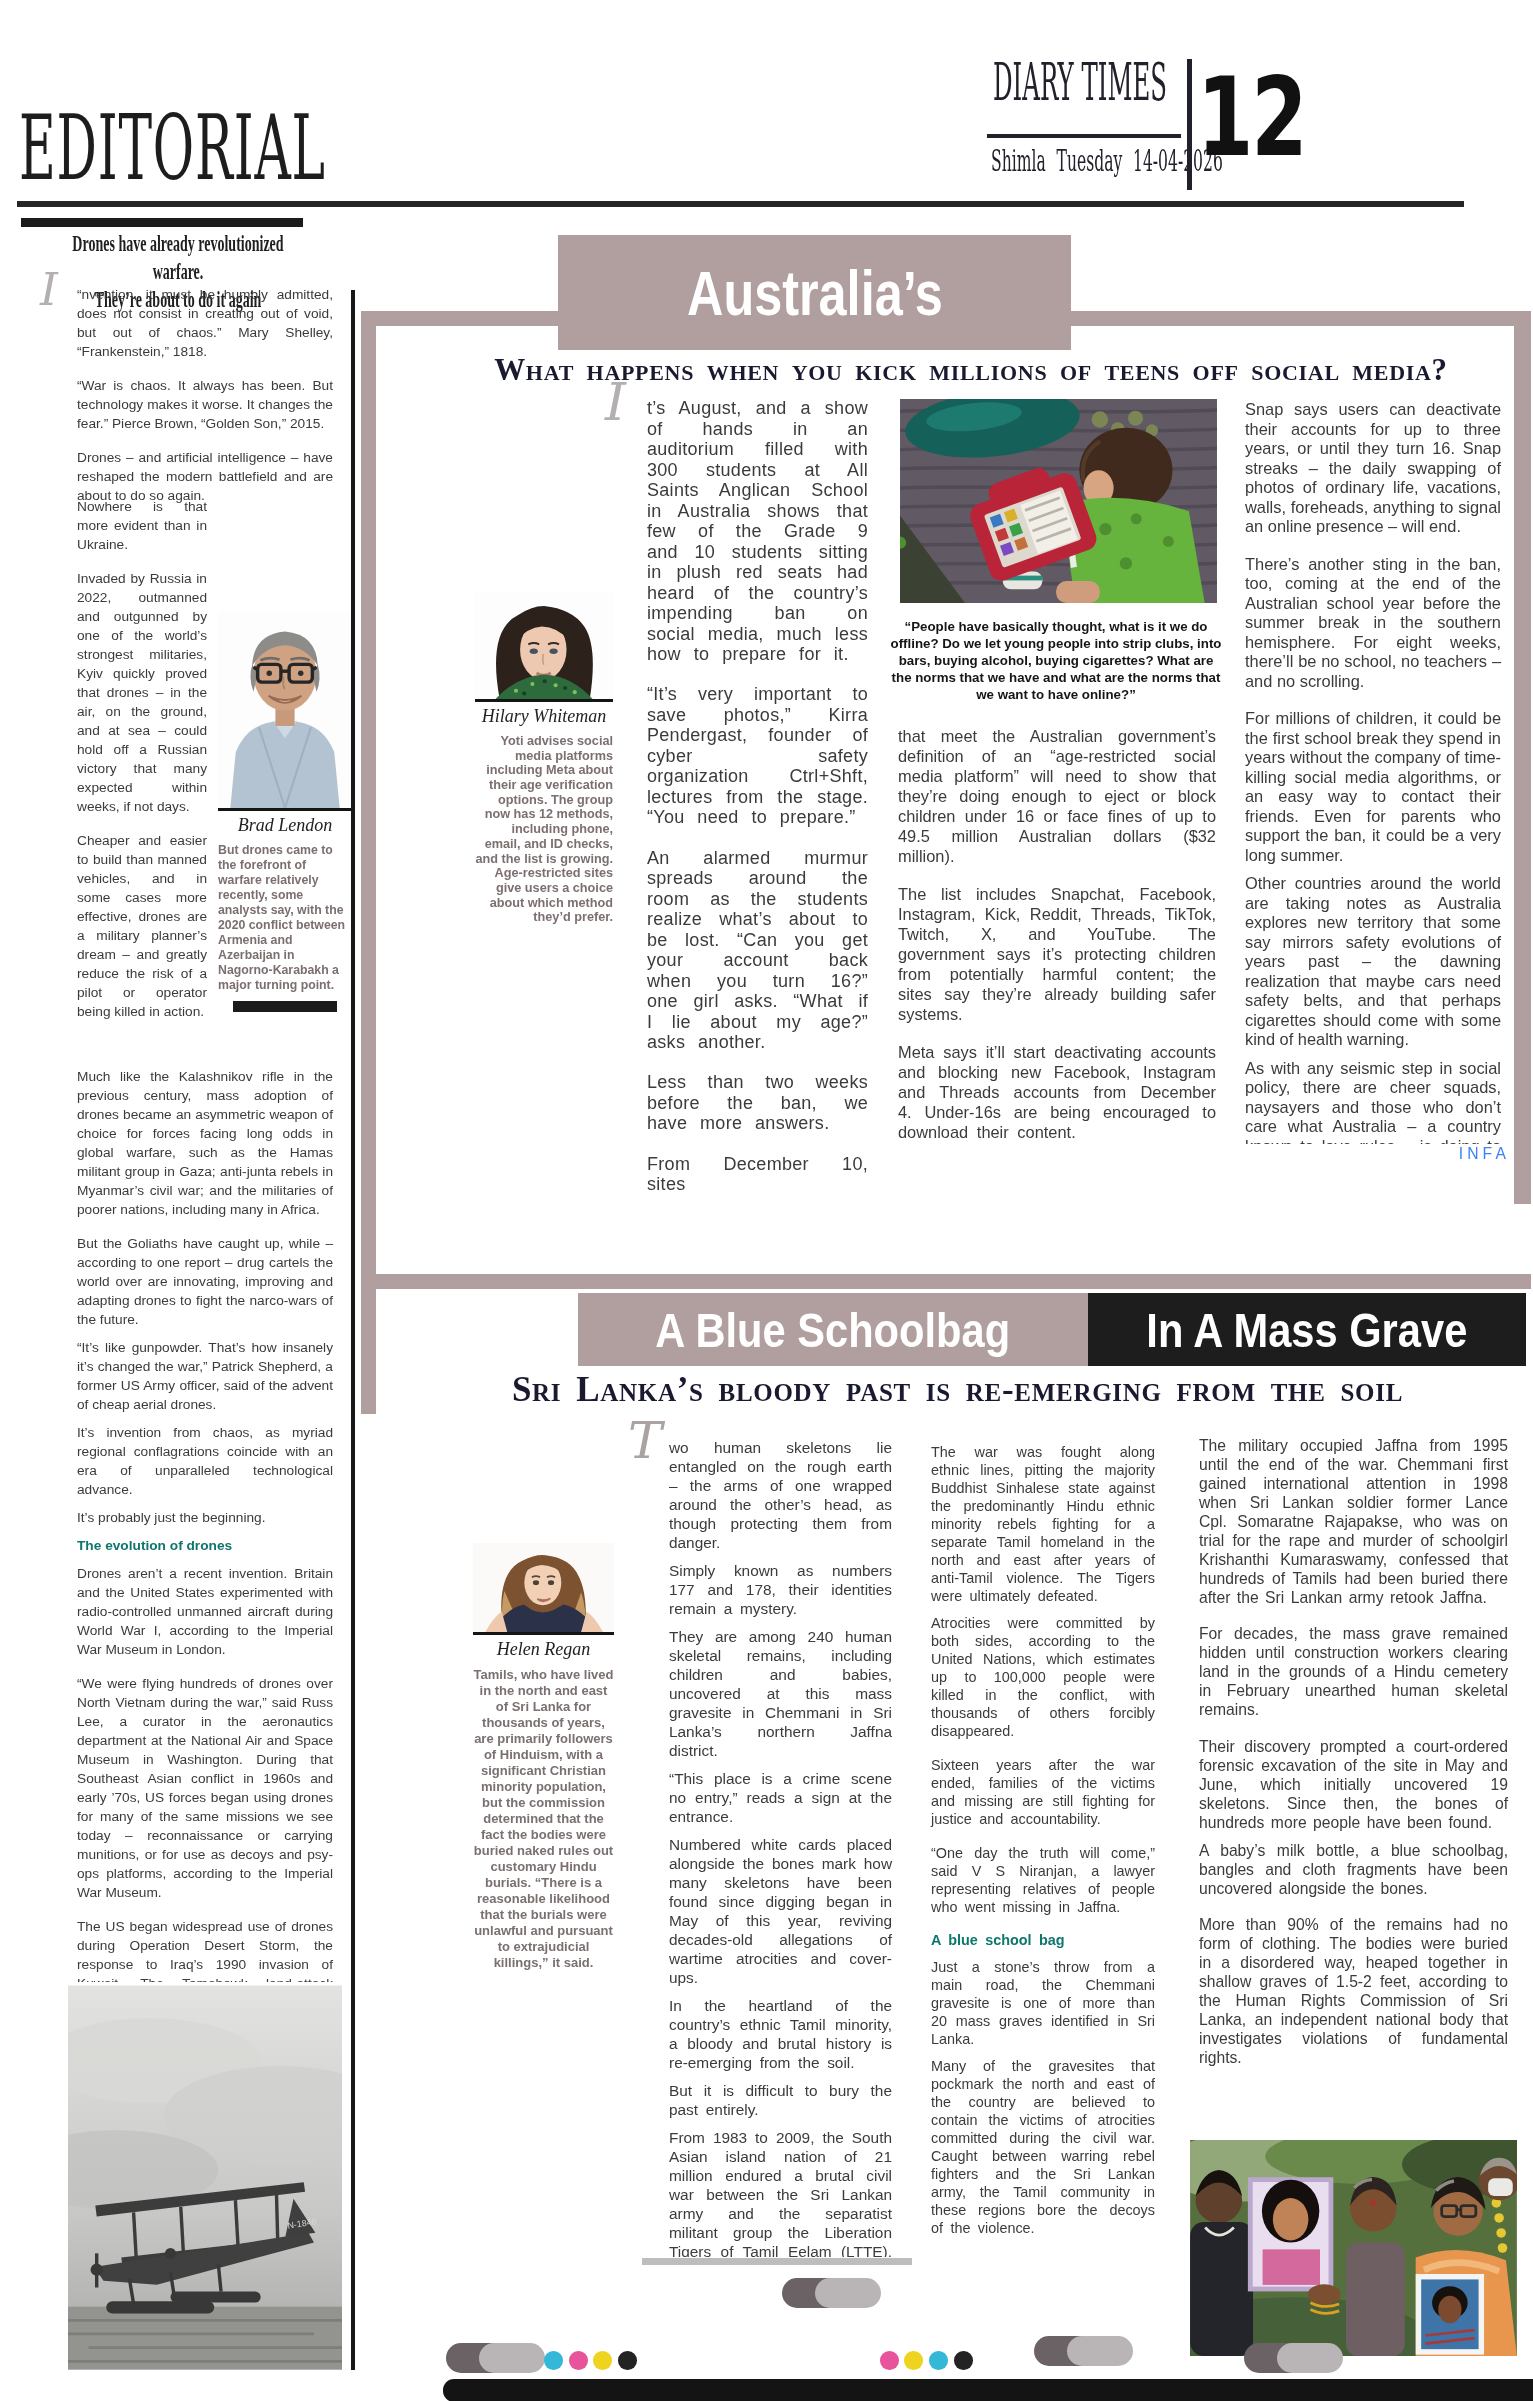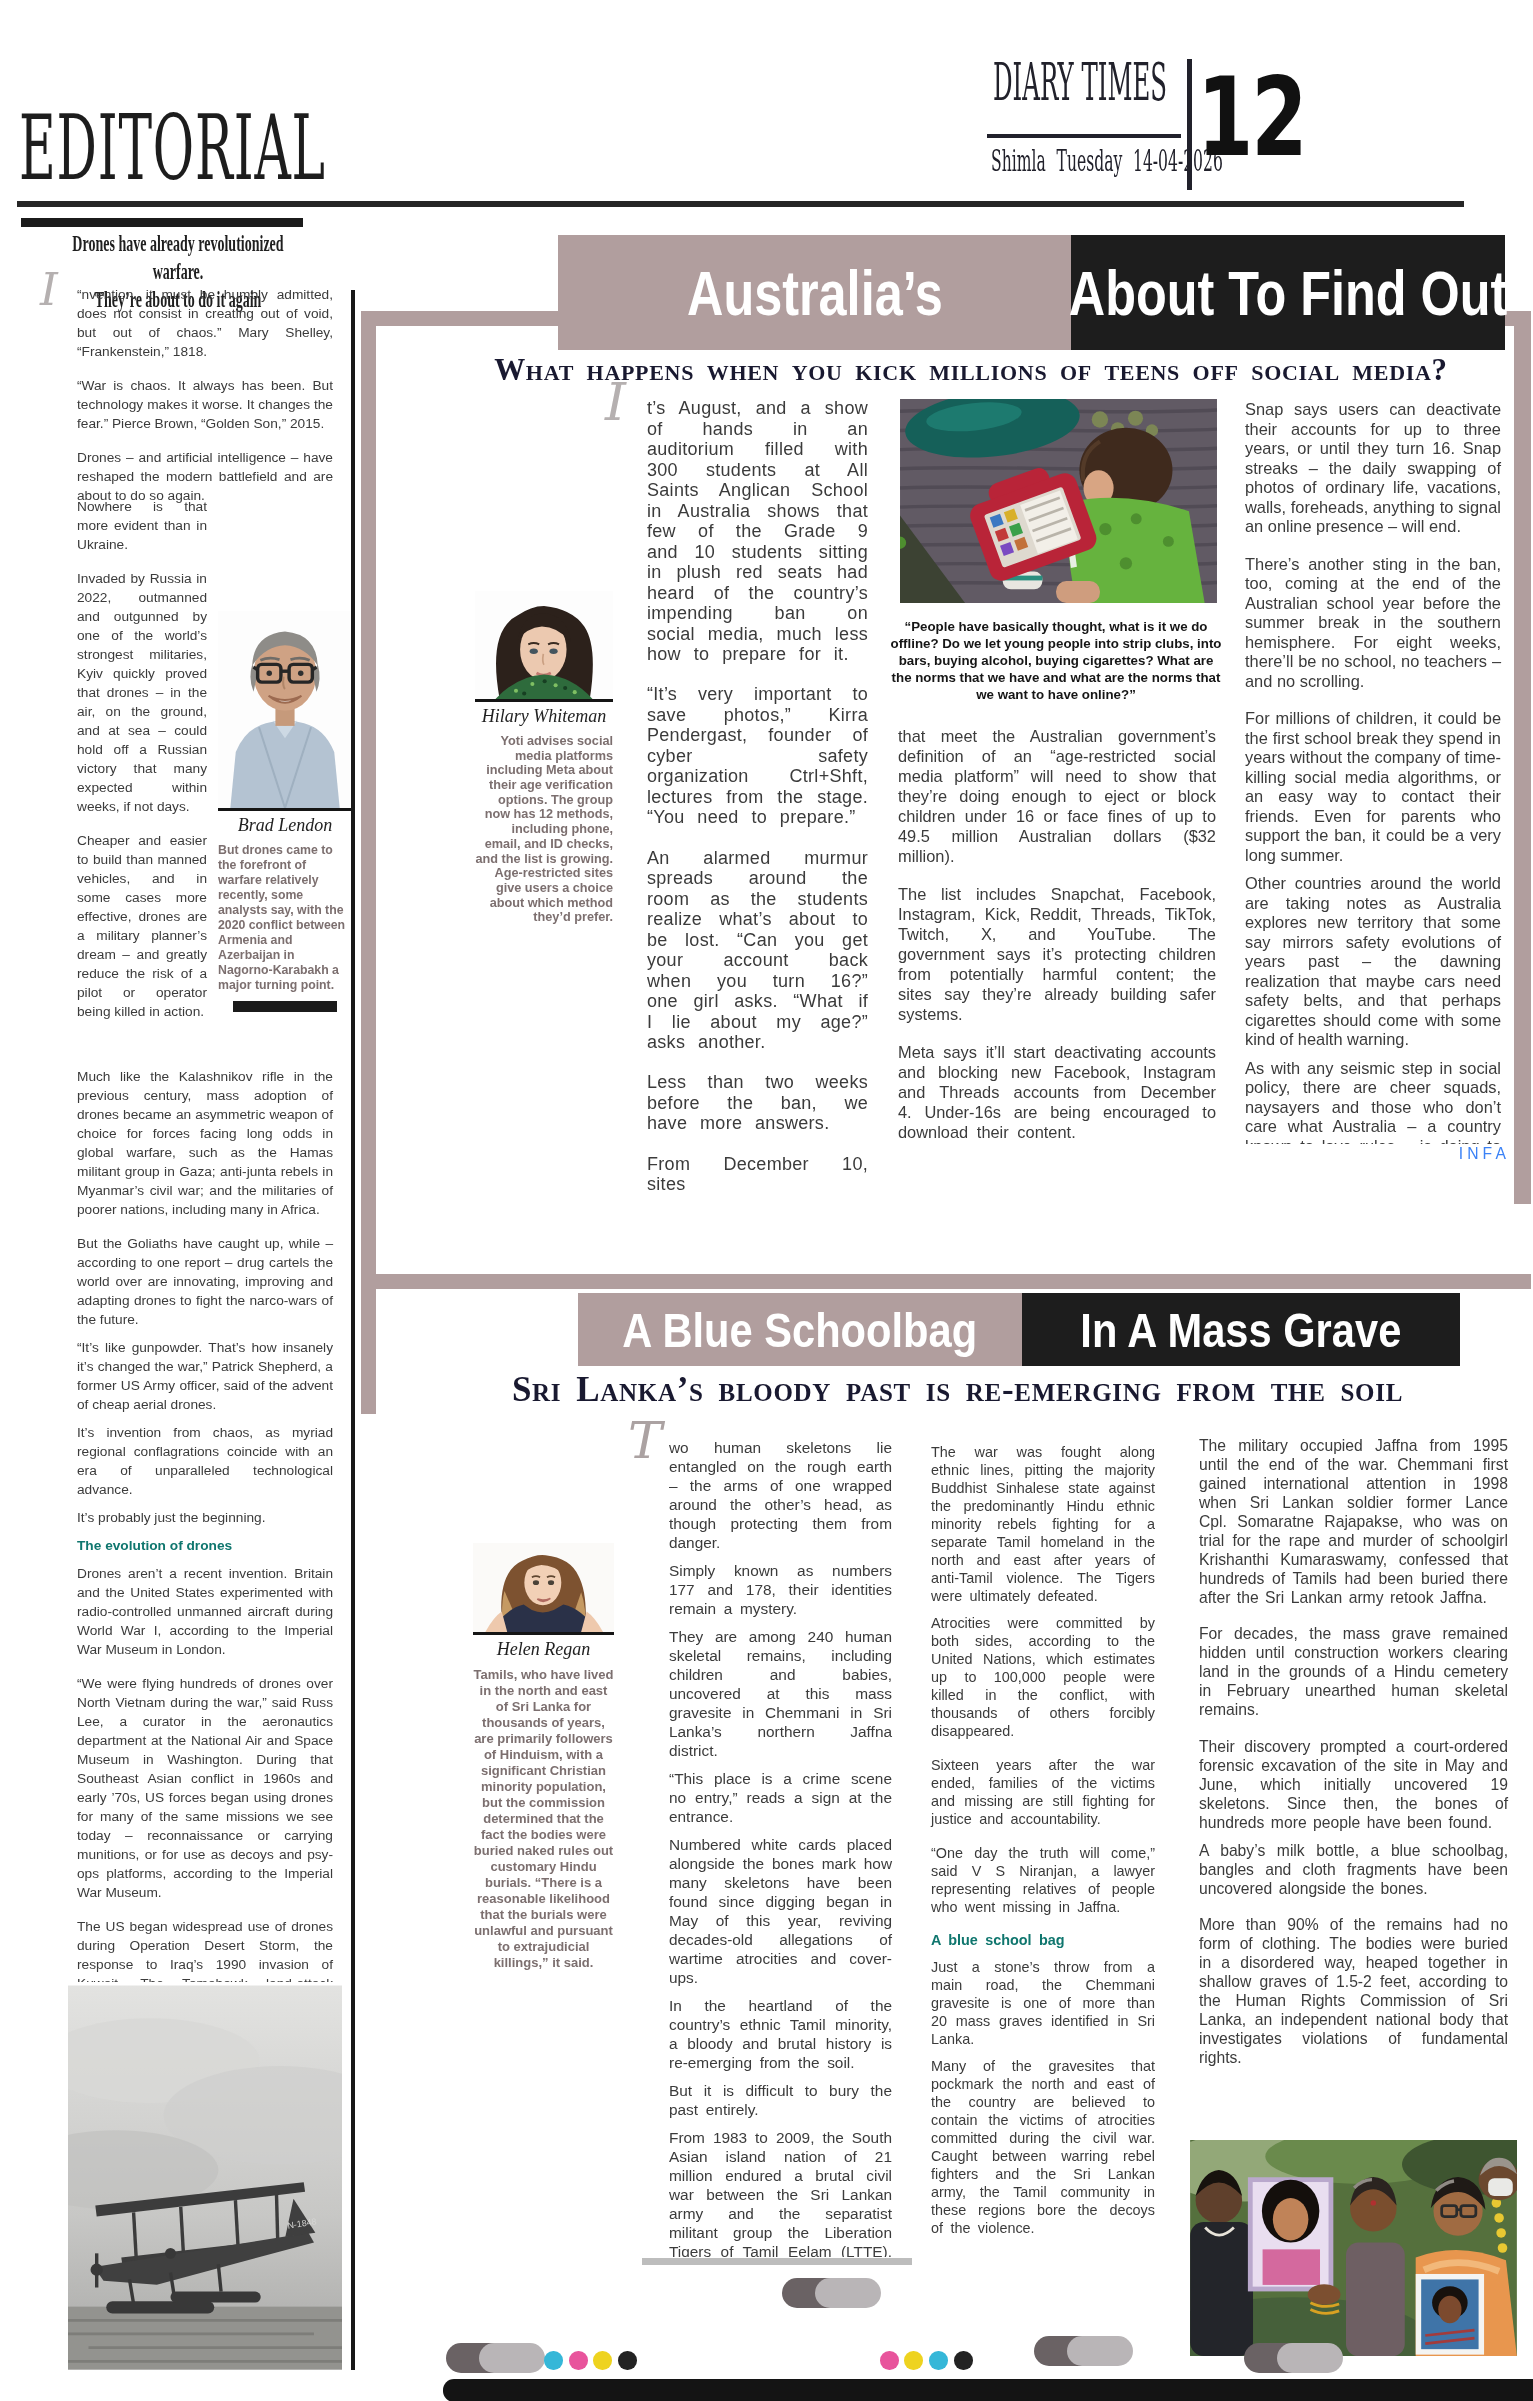--- a/index.html
+++ b/index.html
@@ -71,21 +71,21 @@
   .a1-byline-caption{font-size:12.7px;line-height:14.7px;text-align:right;margin-top:6.8px;}
   .a1-photo{left:900px;top:399px;width:317px;height:204px;}
   .a1-quote{left:887px;top:618px;width:338px;font-weight:bold;font-size:13.3px;line-height:17px;
       text-align:center;color:#161616;}
   .a1-col2{left:889px;top:717px;width:336px;font-size:16.4px;line-height:20px;word-spacing:4.1px;}
   .a1-col3{left:1236px;top:391px;width:274px;font-size:16.4px;line-height:19.5px;max-height:753px;overflow:hidden;}
   .a1-credit{left:1236px;top:1145px;width:274px;text-align:right;font-size:15.7px;letter-spacing:4.1px;color:#3b82f6;}
 
   
   .a2-title{left:578px;top:1293px;height:73px;}
-  .a2-title .seg-l{width:444px;height:73px;background:#b19e9e;}
+  .a2-title .seg-l{width:510px;height:73px;background:#b19e9e;}
   .a2-title .seg-r{width:438px;height:73px;background:#1d1d1d;}
   .a2-title span{font-size:49px;transform:scale(0.85,1);}
   .a2-subtitle{left:383px;top:1372px;width:1149px;font-size:35px;line-height:1;letter-spacing:0.7px;word-spacing:5.5px;}
   .a2-dropcap{left:628px;top:1415px;font-size:51px;color:#aba2a2;}
   .a2-col1{left:660px;top:1429px;width:241px;font-size:15.4px;line-height:19px;word-spacing:3.4px;
       max-height:828px;overflow:hidden;}
   .a2-byline{left:473px;top:1543px;width:141px;}
   .a2-byline-caption{font-size:13px;line-height:16px;text-align:center;margin-top:1px;}
   .a2-col2{left:922px;top:1434px;width:242px;font-size:14.4px;line-height:18px;word-spacing:3.4px;
       max-height:821px;overflow:hidden;}
@@ -219,23 +219,20 @@
   <div class="abs vdivider"></div>
 
   <div class="abs a1-frame-top"></div>
   <div class="abs a1-frame-left"></div>
   <div class="abs a1-frame-right"></div>
   <div class="abs a1-frame-bottom"></div>
 
   <div class="abs title-band a1-title">
     <div class="title-seg seg-l">
       <span>Australia’s</span>
-    </div>
-    <div class="title-seg seg-r">
-      <span>About To Find Out</span>
     </div>
   </div>
   <div class="abs subtitle a1-subtitle">What happens when you kick millions of teens off social media?</div>
 
   <div class="abs a1-dropcap dropcap">I</div>
   <div class="abs a1-col1 jtext">
       <p class="para gap">t’s August, and a show of hands in an auditorium filled with 300 students at All Saints Anglican School in Australia shows that few of the Grade 9 and 10 students sitting in plush red seats had heard of the country’s impending ban on social media, much less how to prepare for it.</p>
       <p class="para gap">“It’s very important to save photos,” Kirra Pendergast, founder of cyber safety organization Ctrl+Shft, lectures from the stage. “You need to prepare.”</p>
       <p class="para gap">An alarmed murmur spreads around the room as the students realize what’s about to be lost. “Can you get your account back when you turn 16?” one girl asks. “What if I lie about my age?” asks another.</p>
       <p class="para gap">Less than two weeks before the ban, we have more answers.</p>

